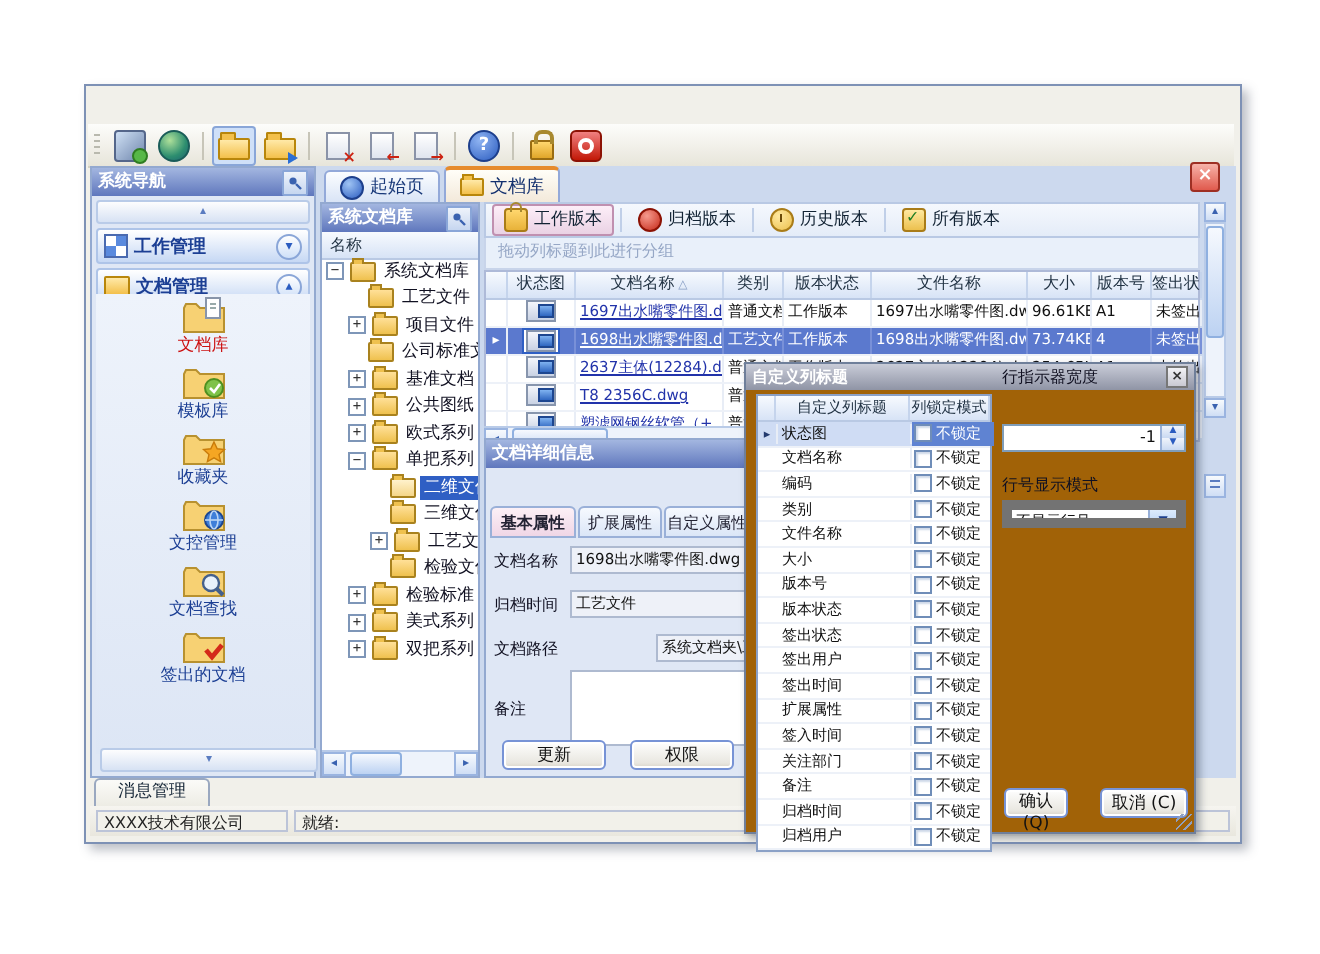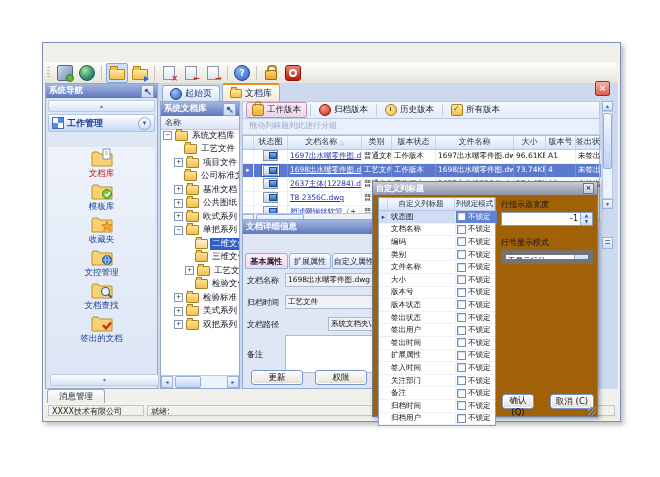--- a/index.html
+++ b/index.html
@@ -241,20 +241,26 @@
             </svg>
         </span>
       </div>
       <div class="sb-strip">▴</div>
       <div class="sb-bar">
         <span class="bar-ic1"></span>
         <span>工作管理</span>
         <span class="sp"></span>
         <span class="rbtn">▾</span>
       </div>
+      <div class="sb-bar">
+        <span class="bar-ic2"></span>
+        <span>文档管理</span>
+        <span class="sp"></span>
+        <span class="rbtn">▴</span>
+      </div>
       <div class="sb-items" id="sbItems">
           <div class="sb-item sel">
             <span>
               <svg width="24" height="22" viewBox="0 0 24 22">
                 <path d="M2 19 L2 7 L3 5 L8 5 L10 7 L22 7 L22 19 Z" fill="#f7d173" stroke="#b8912f" stroke-width="1"></path>
                 <rect x="13" y="2" width="7" height="10" fill="#fff" stroke="#8895aa"></rect>
                 <line x1="15" y1="5" x2="18" y2="5" stroke="#9aa"></line>
                 <line x1="15" y1="7" x2="18" y2="7" stroke="#9aa"></line>
               </svg>
             </span>
@@ -707,21 +713,21 @@
         </div>
         <div class="dr">
           <span class="dind"></span>
           <span class="dlab">归档用户</span>
           <span class="dmode">
             <span class="cb"></span>
             <span>不锁定</span>
           </span>
         </div>
       </div>
-    <div class="dlg-label" style="top:17px;">行指示器宽度</div>
+    <div class="dlg-label" style="top:1px;">行指示器宽度</div>
     <div class="spin" style="top:30px;">
       <span class="spin-val">-1</span>
       <span class="spin-btns">
         <span>▲</span>
         <span>▼</span>
       </span>
     </div>
     <div class="dlg-label" style="top:55px;">行号显示模式</div>
     <div class="combo" style="top:68px;">
       <span>不显示行号</span>

